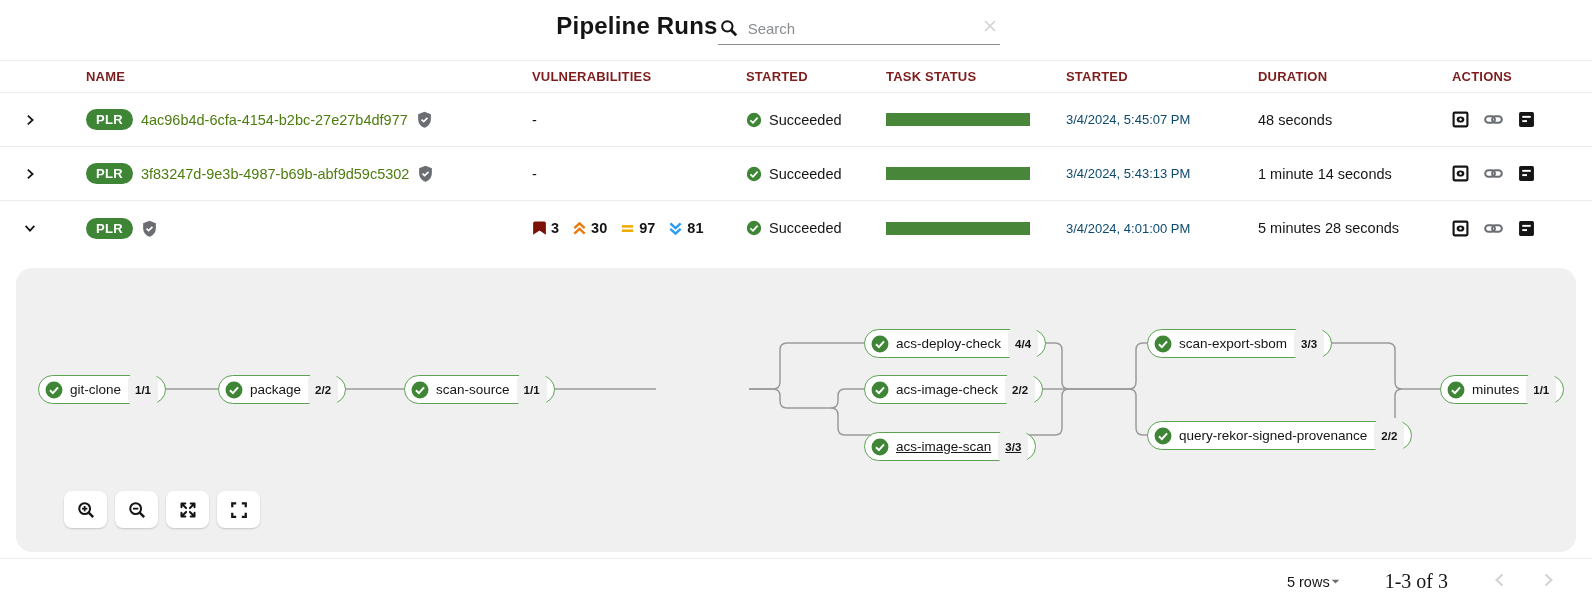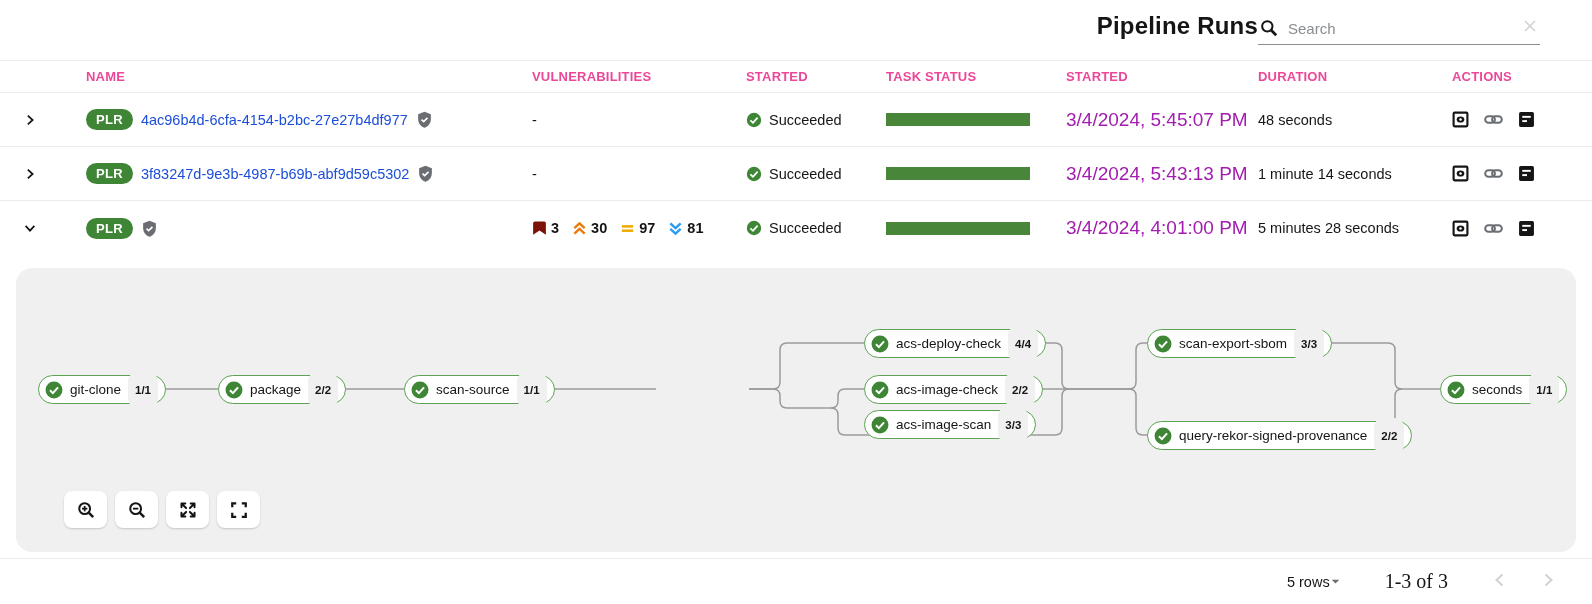--- a/index.html
+++ b/index.html
@@ -1,42 +1,42 @@
 <!DOCTYPE html>
 <html><head>
 <meta charset="utf-8">
 <style>
   * { margin:0; padding:0; box-sizing:border-box; }
   html,body { background:#fff; font-family:"Liberation Sans", sans-serif; color:#151515; }
   .app { width:1592px; height:604px; background:#fff; overflow:hidden; position:relative; }
 
   
-  .page-header { height:60px; display:flex; align-items:flex-start; justify-content:flex-end; padding:10px 52px 0 16px; }
+  .page-header { height:60px; display:flex; align-items:flex-start; justify-content:center; padding:10px 52px 0 16px; }
   .page-title { font-size:24px; font-weight:700; letter-spacing:.2px; padding-top:2px; }
   .search-box { display:flex; align-items:center; width:282px; border-bottom:1px solid #8a8d90; padding:4px 2px 6px 2px; margin-top:4px; }
   .search-box input { border:none; outline:none; flex:1; font-size:15px; font-family:"Liberation Sans", sans-serif; color:#151515; background:transparent; margin-left:10px; }
   .search-box input::placeholder { color:#8a8d90; }
   .clear-icon { cursor:pointer; flex:0 0 auto; }
 
   
   .grid-row { display:grid; grid-template-columns:70px 446px 214px 140px 180px 192px 194px minmax(0,1fr); align-items:center; }
   .thead { height:33px; border-top:1px solid #ebebeb; border-bottom:1px solid #ebebeb; }
-  .thead .col { font-size:13px; font-weight:700; color:#ec4899; padding:0 16px; letter-spacing:.2px; }
+  .thead .col { font-size:13px; font-weight:700; color:#7f1d1d; padding:0 16px; letter-spacing:.2px; }
   .trow { height:54px; border-bottom:1px solid #ebebeb; }
   .trow.expanded { border-bottom:none; }
   .col { padding:0 16px; }
   .toggle-cell { padding-left:23px; display:flex; align-items:center; cursor:pointer; }
   .name-cell { display:flex; align-items:center; gap:8px; min-width:0; }
   .plr-badge { background:#3e8635; color:#fff; font-size:13px; font-weight:700; border-radius:11px; padding:3px 10px; letter-spacing:.3px; }
-  .run-name { font-size:14.5px; color:#1d4ed8; white-space:nowrap; }
+  .run-name { font-size:14.5px; color:#4d7c0f; white-space:nowrap; }
   .vuln-cell { display:flex; align-items:center; gap:13px; font-size:14.5px; }
   .sev { display:flex; align-items:center; gap:4px; font-weight:700; }
   .status-cell { display:flex; align-items:center; gap:7px; font-size:14.5px; }
   .taskbar { width:144px; height:13px; background:#48873a; }
-  .started-cell { color:#a21caf; font-size:19px; white-space:nowrap; }
+  .started-cell { color:#0c4a6e; font-size:13px; white-space:nowrap; }
   .duration-cell { font-size:14.5px; white-space:nowrap; }
   .actions-cell { display:flex; align-items:center; gap:15px; }
   .action-btn { cursor:pointer; display:flex; align-items:center; }
 
   
   .graph-panel { position:relative; margin:13px 16px 0 16px; height:284px; background:#f0f0f0; border-radius:16px; }
   .edges { position:absolute; left:0; top:0; }
   .task-node { position:absolute; display:flex; align-items:center; gap:7px; height:29px; padding:0 7px 0 6px; background:#fff; border:1.5px solid #5ba352; border-radius:15px; cursor:pointer; white-space:nowrap; }
   .task-node .task-label { font-size:13.5px; color:#151515; }
   .task-node .task-steps { background:#f0f0f0; border-radius:9px; font-size:11.5px; font-weight:700; padding:12px 7px; color:#151515; }
@@ -351,21 +351,21 @@
     <div class="task-node" style="left:848px; top:107px;">
       <span style="display:flex">
           <svg width="18" height="18" viewBox="0 0 16 16">
             <circle cx="8" cy="8" r="7.5" fill="#3e8635"></circle>
             <polyline points="4.4,8.3 7,10.8 11.6,5.6" fill="none" stroke="#fff" stroke-width="1.8"></polyline>
           </svg>
         </span>
       <span class="task-label">acs-image-check</span>
       <span class="task-steps">2/2</span>
     </div>
-    <div class="task-node" style="left:848px; top:142px;">
+    <div class="task-node" style="left:848px; top:164px;text-decoration:underline;">
       <span style="display:flex">
           <svg width="18" height="18" viewBox="0 0 16 16">
             <circle cx="8" cy="8" r="7.5" fill="#3e8635"></circle>
             <polyline points="4.4,8.3 7,10.8 11.6,5.6" fill="none" stroke="#fff" stroke-width="1.8"></polyline>
           </svg>
         </span>
       <span class="task-label">acs-image-scan</span>
       <span class="task-steps">3/3</span>
     </div>
     <div class="task-node" style="left:1131px; top:61px;">
@@ -388,21 +388,21 @@
       <span class="task-label">query-rekor-signed-provenance</span>
       <span class="task-steps">2/2</span>
     </div>
     <div class="task-node" style="left:1424px; top:107px;">
       <span style="display:flex">
           <svg width="18" height="18" viewBox="0 0 16 16">
             <circle cx="8" cy="8" r="7.5" fill="#3e8635"></circle>
             <polyline points="4.4,8.3 7,10.8 11.6,5.6" fill="none" stroke="#fff" stroke-width="1.8"></polyline>
           </svg>
         </span>
-      <span class="task-label">seconds</span>
+      <span class="task-label">minutes</span>
       <span class="task-steps">1/1</span>
     </div>
 
     <div class="graph-toolbar">
       <button class="gbtn">
         <span style="display:flex">
             <svg width="18" height="18" viewBox="0 0 16 16">
               <circle cx="6.8" cy="6.8" r="4.8" fill="none" stroke="#151515" stroke-width="1.8"></circle>
               <line x1="10.4" y1="10.4" x2="14.4" y2="14.4" stroke="#151515" stroke-width="2.2"></line>
               <line x1="4.4" y1="6.8" x2="9.2" y2="6.8" stroke="#151515" stroke-width="1.6"></line>

